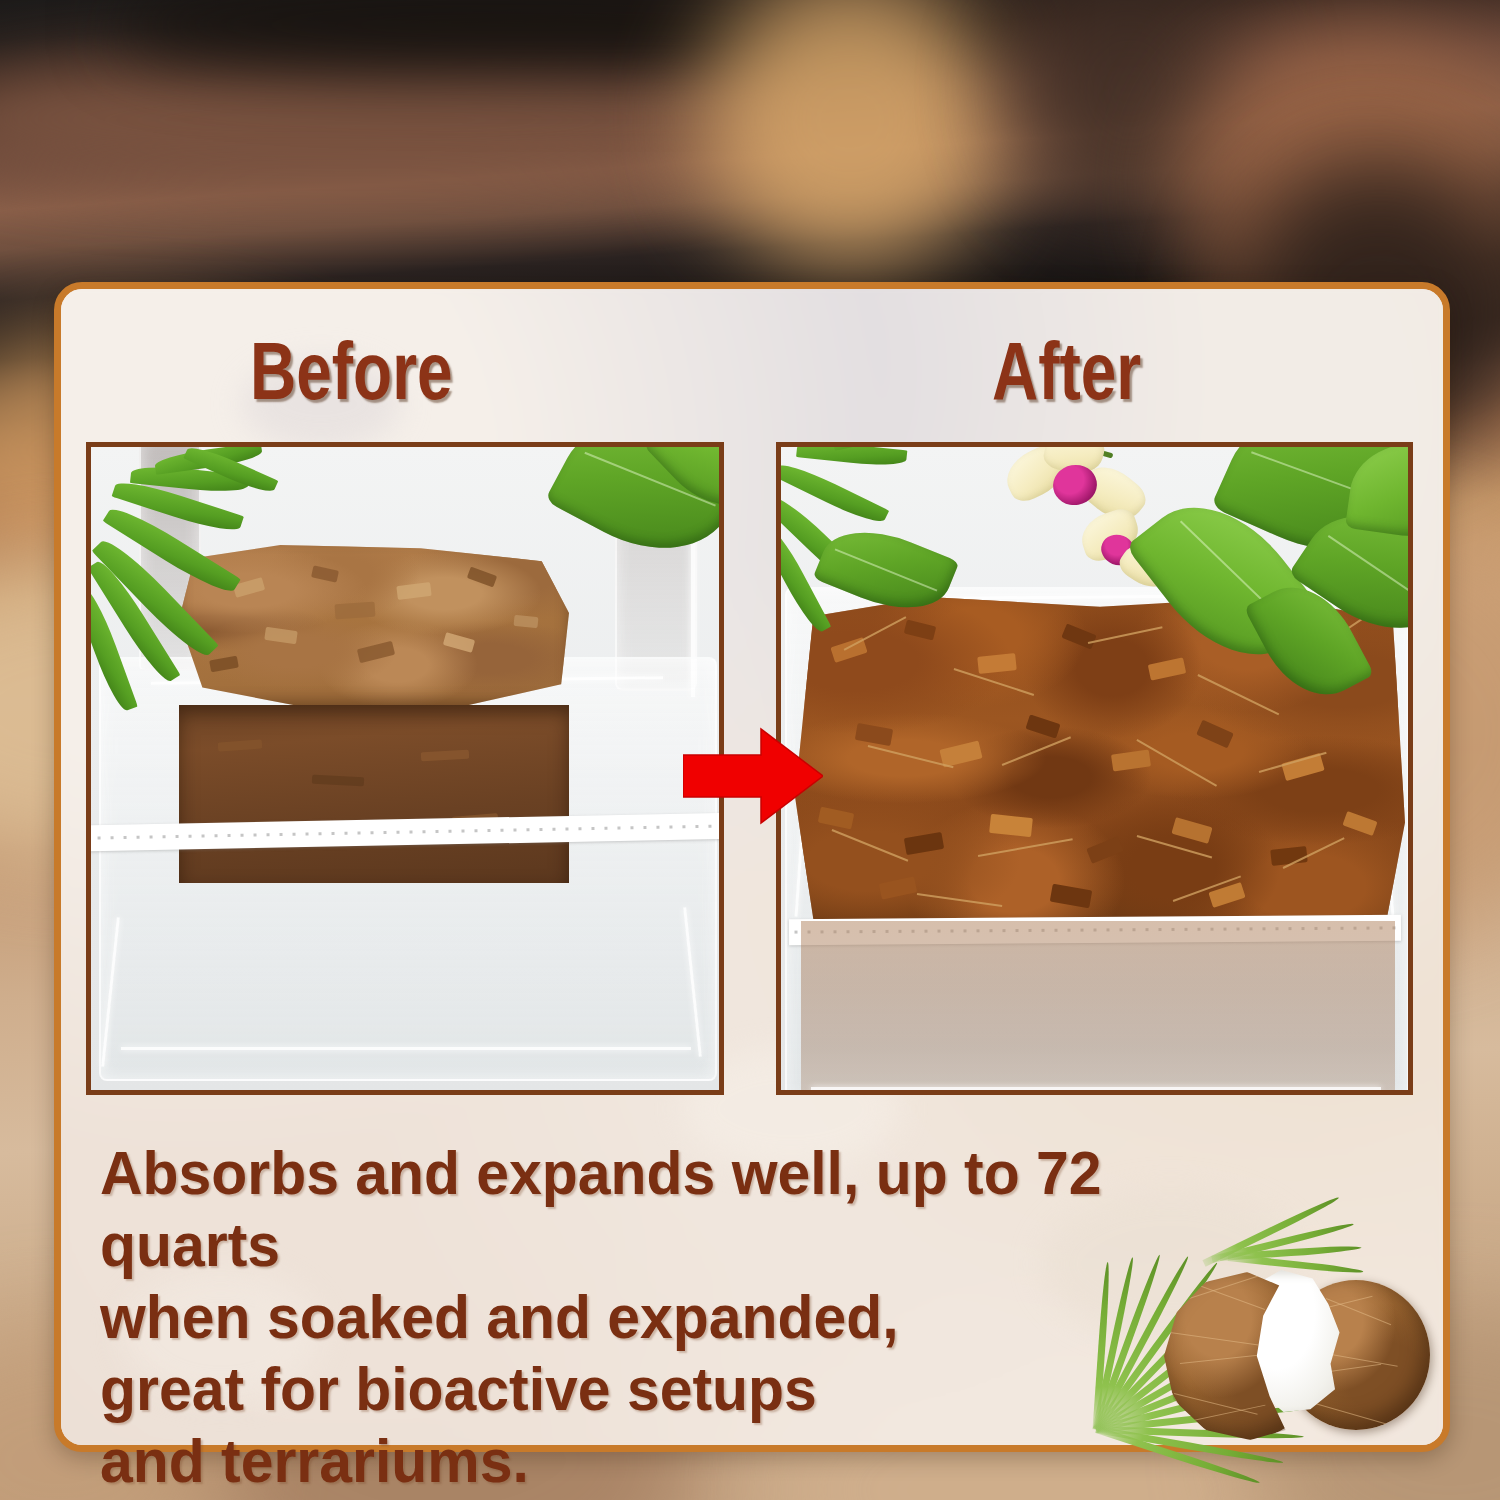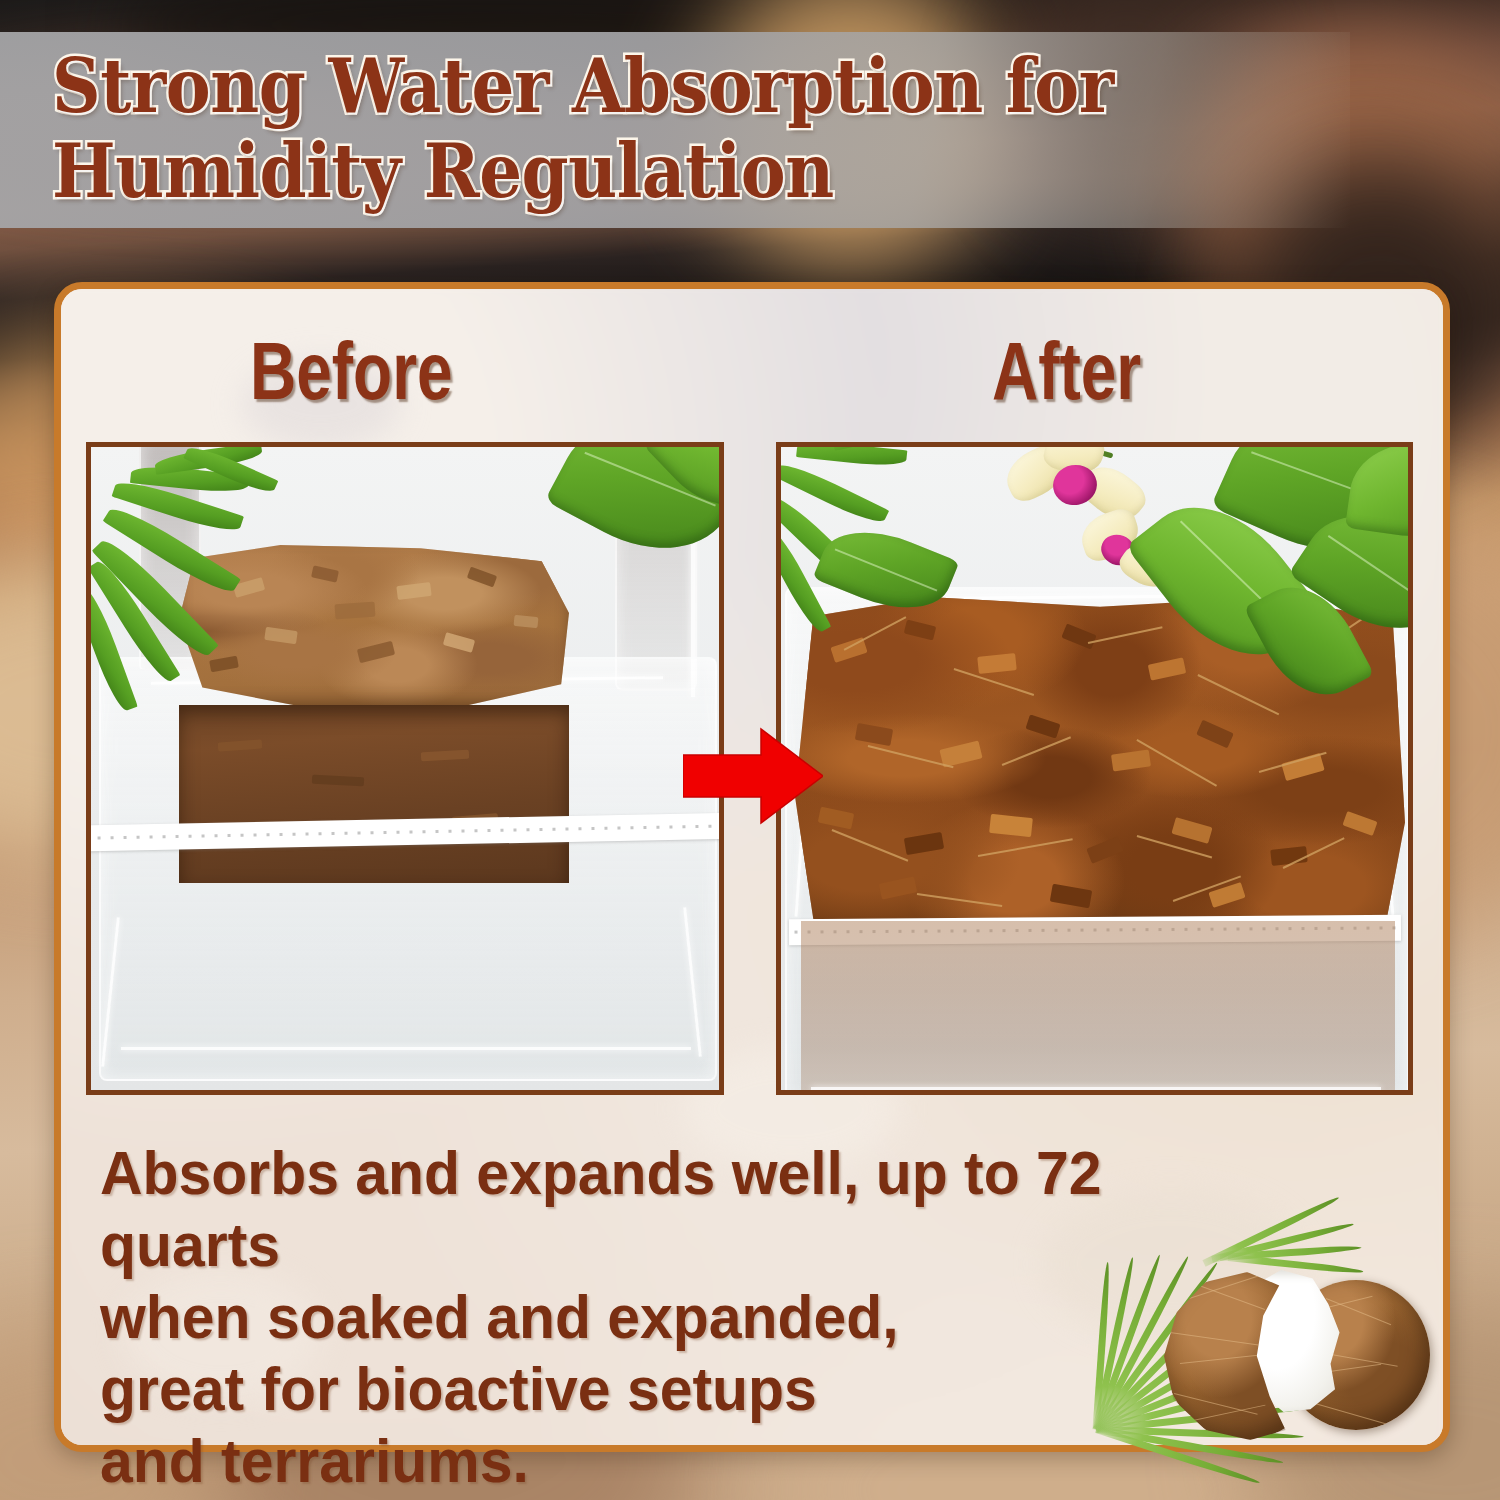--- a/index.html
+++ b/index.html
@@ -352,24 +352,20 @@
   <div class="bg-blob" style="left:1180px;top:30px;width:360px;height:320px;background:#9b6546;opacity:.9;"></div>
   <div class="bg-blob" style="left:1230px;top:160px;width:300px;height:300px;background:#231a16;opacity:.85;"></div>
   <div class="bg-blob" style="left:-100px;top:330px;width:460px;height:240px;background:#d79f63;opacity:.8;"></div>
   <div class="bg-blob" style="left:-140px;top:560px;width:420px;height:300px;background:#e0c49c;opacity:.75;"></div>
   <div class="bg-blob" style="left:1180px;top:520px;width:420px;height:420px;background:#c79b72;opacity:.8;"></div>
   <div class="bg-blob" style="left:180px;top:1300px;width:520px;height:320px;background:#9b7356;opacity:.65;"></div>
   <div class="bg-blob" style="left:760px;top:1340px;width:560px;height:300px;background:#d3b28f;opacity:.7;"></div>
   <div class="bg-blob" style="left:-120px;top:1320px;width:360px;height:280px;background:#c09a75;opacity:.7;"></div>
   <div class="bg-blob" style="left:1240px;top:1300px;width:420px;height:300px;background:#b08f6e;opacity:.65;"></div>
 
-  <div id="banner">
-    <div id="banner-title">Strong Water Absorption for
-Humidity Regulation</div>
-  </div>
 
   <div id="card">
     <div id="card-bg"></div>
     <div class="card-speck" style="left:180px;top:70px;width:160px;height:90px;background:#e0dadb;opacity:.55;"></div>
     <div class="card-speck" style="left:620px;top:760px;width:220px;height:120px;background:#f6efe7;opacity:.6;"></div>
     <div class="card-speck" style="left:980px;top:900px;width:260px;height:150px;background:#eadfd2;opacity:.55;"></div>
     <div class="card-speck" style="left:60px;top:980px;width:200px;height:130px;background:#f4ece4;opacity:.5;"></div>
   </div>
 
   <div class="ba-label" id="label-before">Before</div>

